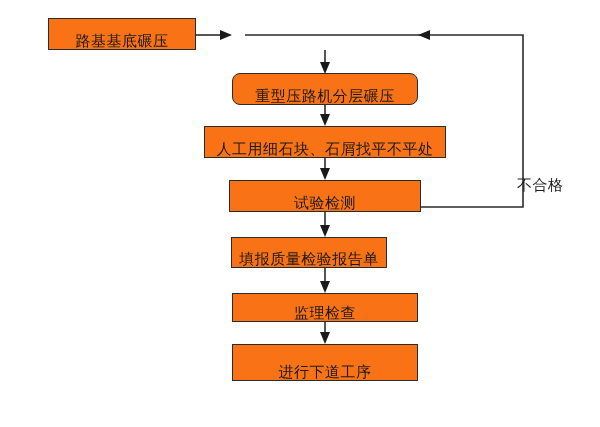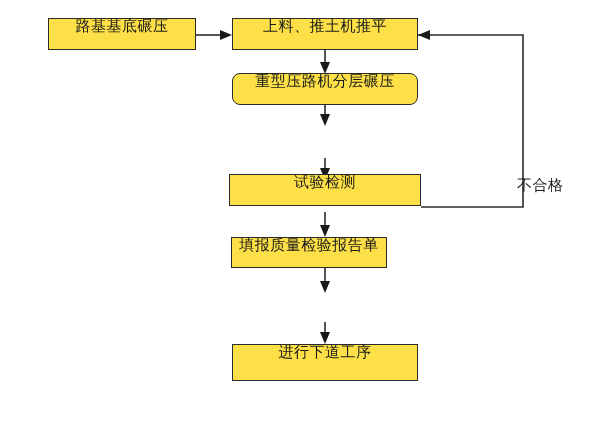--- a/index.html
+++ b/index.html
@@ -12,23 +12,23 @@
     width: 600px;
     height: 427px;
     background: #ffffff;
     font-family: "DejaVu Sans", "Liberation Sans", sans-serif;
     overflow: hidden;
   }
   .node {
     position: absolute;
     box-sizing: border-box;
     border: 1.6px solid #2b2b2b;
-    background: #fde047;
+    background: #f97316;
     display: flex;
-    align-items: flex-start;
+    align-items: flex-end;
     justify-content: center;
     color: #1a1a1a;
     font-size: 15px;
     letter-spacing: 0.5px;
     line-height: 1;
     white-space: nowrap;
   }
   .node-label {
     display: block;
   }
@@ -108,37 +108,40 @@
     <g>
       <polyline points="421,207 523,207 523,35 245,35"></polyline>
       <polygon points="418,35 430,30 430,40"></polygon>
     </g>
   </svg>
 
   <div class="node" style="left:48px; top:18px; width:148px; height:32px;">
     <span class="node-label">路基基底碾压</span>
   </div>
 
-  <div class="node" style="left:232px; top:18px; width:186px; height:32px;">
-    <span class="node-label">上料、推土机推平</span>
-  </div>
 
   <div class="node" style="left:232px; top:73px; width:186px; height:32px;border-radius:8px;">
     <span class="node-label">重型压路机分层碾压</span>
   </div>
 
+  <div class="node" style="left:204px; top:126px; width:242px; height:32px;">
+    <span class="node-label">人工用细石块、石屑找平不平处</span>
+  </div>
 
-  <div class="node" style="left:229px; top:174px; width:192px; height:32px;">
+  <div class="node" style="left:229px; top:180px; width:192px; height:32px;">
     <span class="node-label">试验检测</span>
   </div>
 
   <div class="node" style="left:231px; top:237px; width:156px; height:31px;">
     <span class="node-label">填报质量检验报告单</span>
   </div>
 
+  <div class="node" style="left:232px; top:293px; width:186px; height:29px;">
+    <span class="node-label">监理检查</span>
+  </div>
 
   <div class="node" style="left:232px; top:344px; width:186px; height:37px;">
     <span class="node-label">进行下道工序</span>
   </div>
 
   <div class="edge-label" style="left:517px; top:176px;">不合格</div>
 
 
 </div>
 

